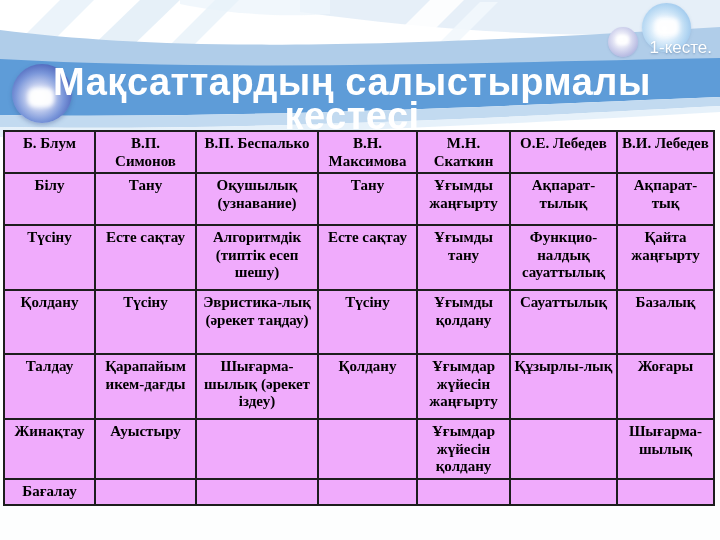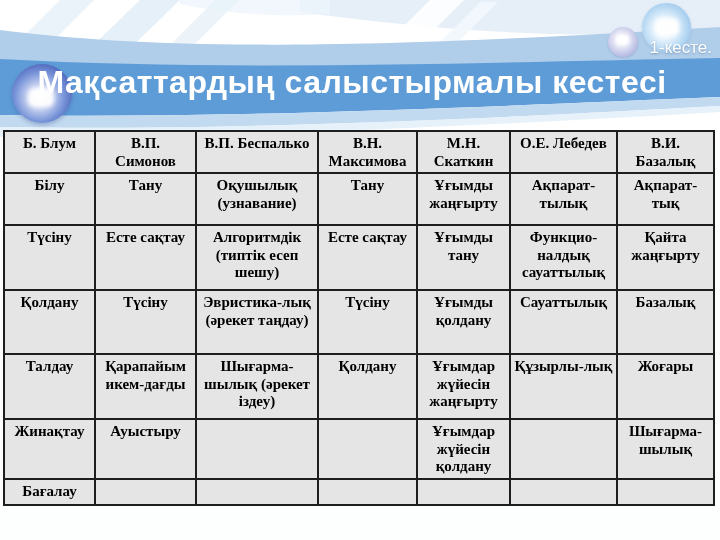--- a/index.html
+++ b/index.html
@@ -43,37 +43,37 @@
     background:radial-gradient(circle at 46% 56%, #f4f8ff 8%, #c2cdee 28%, #7b97da 52%, #5068bd 74%, #3e53a9 100%);
     box-shadow:0 2px 4px rgba(60,80,140,.35);
     z-index:3;
   }
   .sphere-dark .gloss{left:16px;top:24px;width:26px;height:19px;border-radius:7px;}
   
   .page-title{
     position:absolute;left:0;right:16px;top:65px;z-index:4;
     text-align:center;
     font-family:"Liberation Sans","DejaVu Sans",sans-serif;
-    font-weight:bold;font-size:32px;line-height:34px;
+    font-weight:bold;font-size:38px;line-height:34px;
     color:var(--title-text);
     letter-spacing:.5px;
   }
   .corner-note{
     position:absolute;right:8px;top:38px;z-index:5;
     font-family:"Liberation Sans","DejaVu Sans",sans-serif;
     font-size:17px;color:#ffffff;
     text-shadow:0 1px 2px rgba(110,140,175,.75);
   }
   
   .table-wrap{position:absolute;left:3px;top:130px;z-index:6;}
   table.goals{
     border-collapse:collapse;
     table-layout:fixed;
     width:710px;
-    background:#e5e5e5;
+    background:#f0abfc;
   }
   table.goals th,table.goals td{
     border:2px solid var(--table-border);
     font-weight:bold;
     font-size:15px;line-height:17.5px;
     color:var(--table-text);
     text-align:center;
     vertical-align:top;
     padding:3px 3px 2px 3px;
     overflow:hidden;
@@ -139,21 +139,21 @@
           <col class="c7">
       </colgroup>
       <thead>
           <tr>
             <th>Б. Блум</th>
             <th>В.П. Симонов</th>
             <th>В.П. Беспалько</th>
             <th>В.Н. Максимова</th>
             <th>М.Н. Скаткин</th>
             <th>О.Е. Лебедев</th>
-            <th>В.И. Базалық</th>
+            <th>В.И. Лебедев</th>
           </tr>
         </thead>
       <tbody>
           <tr>
             <td>Білу</td>
             <td>Тану</td>
             <td>Оқушылық (узнавание)</td>
             <td>Тану</td>
             <td>Ұғымды жаңғырту</td>
             <td>Ақпарат-тылық</td>

